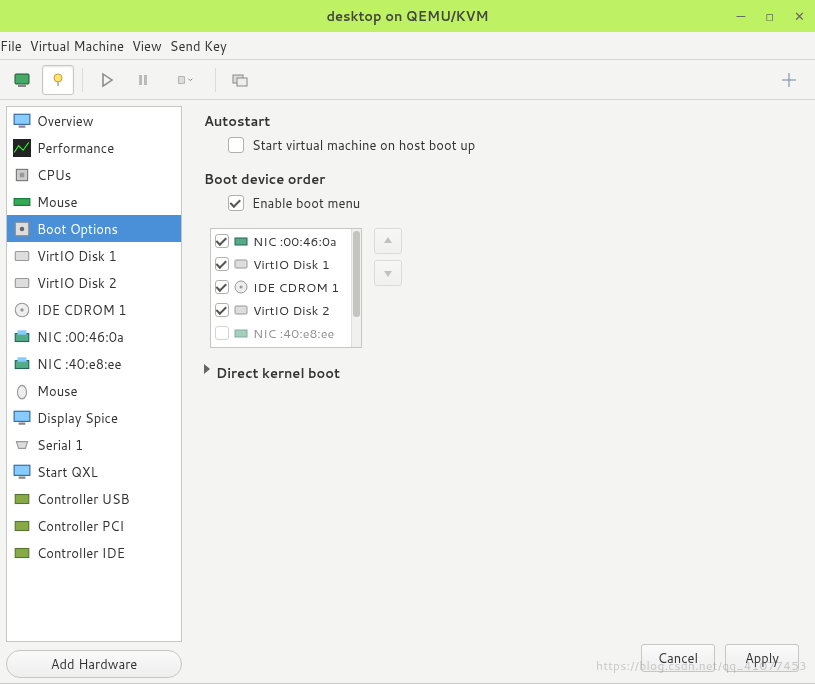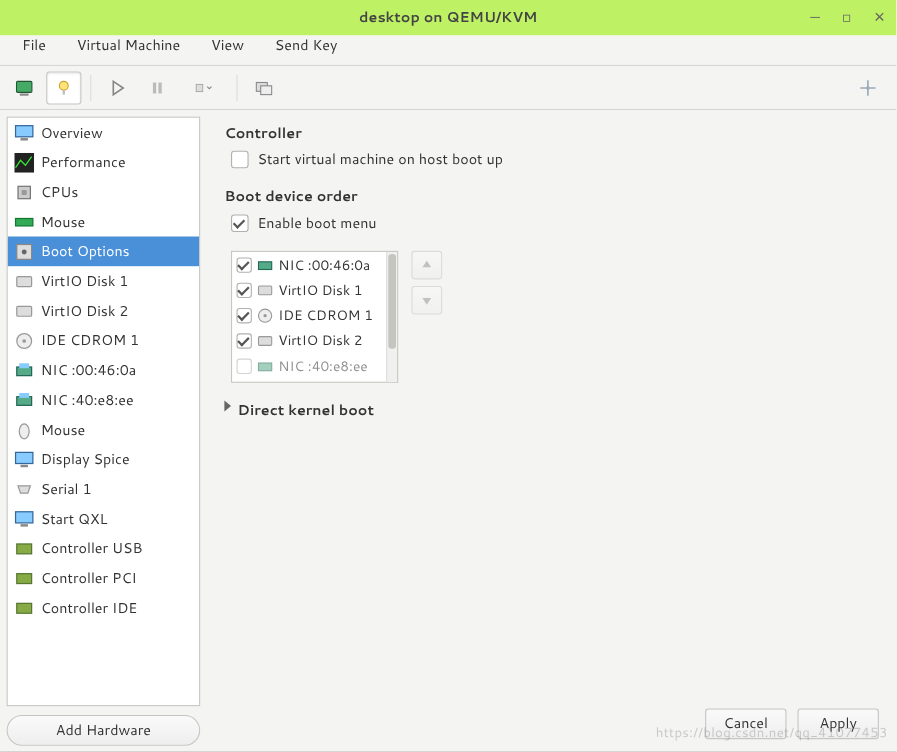--- a/index.html
+++ b/index.html
@@ -1,39 +1,39 @@
 <!DOCTYPE html>
 <html><head>
 <meta charset="utf-8">
 <style>
 *{box-sizing:border-box;margin:0;padding:0;font-family:"Cantarell","DejaVu Sans",sans-serif;font-size:13px;color:#333}
 body{background:#f4f4f2;width:815px;height:684px;overflow:hidden;border-bottom:1px solid #c8c8c6}
 .titlebar{height:32px;display:flex;align-items:center;justify-content:center;position:relative;background:#bef264}
 .titlebar-title{font-weight:600;color:#444}
 .titlebar-btns{position:absolute;right:10px;top:0;height:32px;display:flex;align-items:center;gap:20px}
 .titlebar-btns span{cursor:pointer;color:#666;font-size:13px}
-.menubar{height:28px;display:flex;align-items:flex-start;gap:28px;padding:0 20px;border-bottom:1px solid #d6d6d3}
+.menubar{height:28px;display:flex;align-items:center;gap:8px;padding:0 0;border-bottom:1px solid #d6d6d3}
 .menubar span{cursor:pointer}
 .toolbar{height:40px;display:flex;align-items:center;padding:0 6px;border-bottom:1px solid #d6d6d3;gap:4px;position:relative}
 .tbtn{width:32px;height:30px;border:1px solid transparent;border-radius:3px;display:flex;align-items:center;justify-content:center;cursor:pointer}
 .tbtn.active{background:#fff;border-color:#c6c6c2;box-shadow:inset 0 1px 2px rgba(0,0,0,.1)}
 .tbtn svg{width:16px;height:16px}
 .tsep{width:1px;height:24px;background:#dcdcd8;margin:0 4px}
 .toolbar-right{position:absolute;right:10px}
 .body{display:flex;height:calc(684px - 32px - 28px - 40px)}
 .sidebar{width:188px;display:flex;flex-direction:column;padding:6px}
 .sidelist{flex:1;border:1px solid #c6c6c2;background:#fff;overflow-y:auto}
 .srow{height:27px;display:flex;align-items:center;gap:6px;padding:0 6px;cursor:pointer}
 .srow.selected{background:#4a90d9}
 .srow.selected .slabel{color:#fff}
 .sicon{width:18px;height:18px;flex:0 0 18px;display:flex;align-items:center;justify-content:center}
 .add-hw{margin-top:8px;height:28px;border:1px solid #c6c6c2;border-radius:14px;background:linear-gradient(#fafafa,#eee);cursor:pointer;font-size:13px}
 .content{flex:1;padding:12px 16px;position:relative}
 .sect-hd{font-weight:600;margin-bottom:6px}
-.chk-row{display:flex;align-items:center;gap:8px;margin-bottom:16px;margin-left:6px}
+.chk-row{display:flex;align-items:center;gap:8px;margin-bottom:16px;margin-left:24px}
 .chk{width:16px;height:16px;border:1px solid #b0b0ac;border-radius:3px;background:#fff;display:flex;align-items:center;justify-content:center}
 .chk.checked::after{content:"";width:8px;height:4px;border-left:2px solid #555;border-bottom:2px solid #555;transform:rotate(-45deg) translate(0,-1px)}
 .boot-area{display:flex;gap:12px;margin-left:6px;margin-bottom:16px}
 .boot-list{width:152px;height:120px;border:1px solid #c6c6c2;background:#fff;overflow:hidden;position:relative}
 .brow{height:23px;display:flex;align-items:center;gap:4px;padding:0 4px}
 .brow .chk{width:14px;height:14px}
 .bicon{width:16px;height:16px;display:flex;align-items:center;justify-content:center}
 .blabel{white-space:nowrap;font-size:12.5px}
 .boot-scroll{position:absolute;right:0;top:0;width:10px;height:100%;background:#f0f0ee;border-left:1px solid #ddd}
 .boot-scroll::after{content:"";position:absolute;left:1px;top:2px;width:7px;height:86px;background:#c4c4c0;border-radius:3px}
@@ -257,21 +257,21 @@
               <rect x="2" y="4" width="12" height="8" fill="#8a4" stroke="#573"></rect>
             </svg>
           </span>
           <span class="slabel">Controller IDE</span>
         </div>
     </div>
     <button class="add-hw">Add Hardware</button>
   </div>
 
   <div class="content">
-    <div class="sect-hd">Controller</div>
+    <div class="sect-hd">Autostart</div>
     <div class="chk-row">
       <div class="chk"></div>
       <span>Start virtual machine on host boot up</span>
     </div>
 
     <div class="sect-hd">Boot device order</div>
     <div class="chk-row">
       <div class="chk checked"></div>
       <span>Enable boot menu</span>
     </div>

